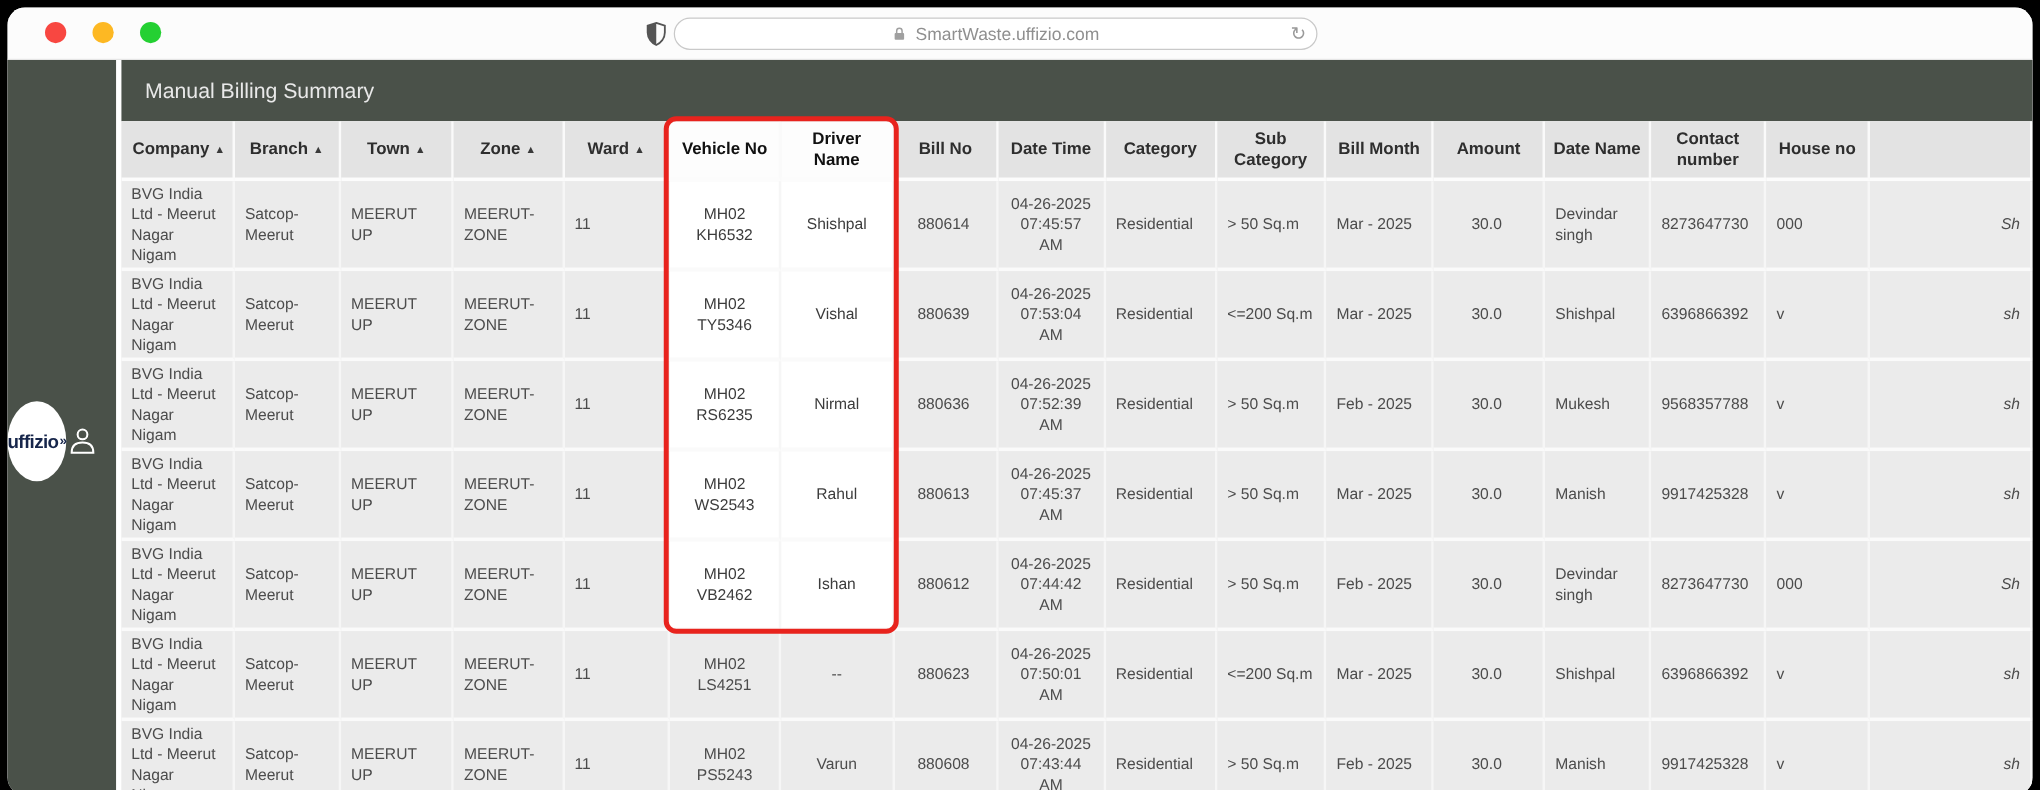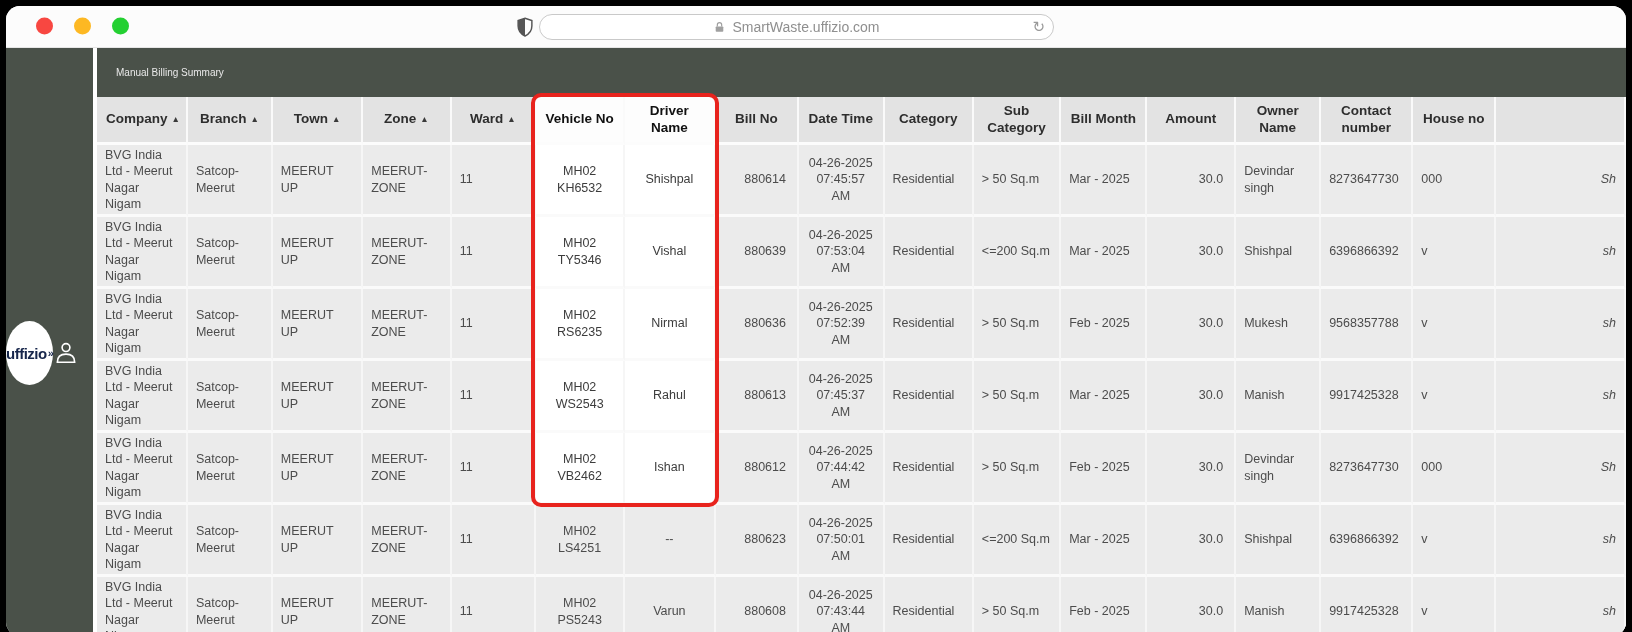--- a/index.html
+++ b/index.html
@@ -32,31 +32,31 @@
   #icon-row { display:flex; gap:14px; margin-top:26px; }
   #icon-row svg { width:26px; height:26px; }
 
   #nav { width:100%; margin-top:30px; display:flex; flex-direction:column; }
   .nav-item { width:100%; padding:13px 0 12px; display:flex; flex-direction:column; align-items:center; gap:6px;
               cursor:pointer; }
   .nav-item svg { width:27px; height:27px; }
   .nav-item .lbl { font-size:12px; color:#f2f2f2; }
   .nav-item.active { background:#72a327; }
 
-  #titlebar { height:49px; background:#4a5149; color:#e9e9e9; font-size:10px;
+  #titlebar { height:49px; background:#4a5149; color:#e9e9e9; font-size:17px;
               display:flex; align-items:center; padding-left:19px; flex:none; }
 
   #table-clip { flex:1; overflow:hidden; background:#ebebeb; }
   table { border-collapse:separate; border-spacing:0; table-layout:fixed; }
   th { background:#e3e3e3; height:48px; font-size:13.5px; font-weight:700; color:#2e2e2e;
        border-right:2px solid #fafafa; border-bottom:3px solid #fcfcfc; padding:2px 6px; text-align:center; line-height:1.25; }
   th.c0 { text-align:left; padding-left:9px; }
   td { background:#ebebeb; height:61px; font-size:12.5px; color:#4c4c4c; padding:2px 8px;
        border-right:2px solid #f6f6f6; border-bottom:3px solid #fafafa; line-height:1.3; vertical-align:middle; }
-  td.al { text-align:left; } td.ac { text-align:center; } td.ar { text-align:right; padding-right:11px; }
+  td.al { text-align:left; } td.ac { text-align:center; } td.ar { text-align:center; padding-right:11px; }
   td.pre { white-space:pre-line; }
   td.partialcol, th.partialcol { padding-left:46px; text-align:right;font-style:italic; }
   .dimtxt { filter:blur(0.45px); }
   .sort { font-size:8.5px; margin-left:4px; vertical-align:1.5px; color:#3a3a3a; }
 
   td.hl { background:#ffffff; color:#3c3c3c; }
   th.hl { background:#fdfdfd; color:#111; }
   td.hl .dimtxt, th.hl .dimtxt { filter:none; }
 
   #hlbox { position:absolute; border:4px solid #e8231d; border-radius:10px; pointer-events:none; z-index:5; }
@@ -178,21 +178,21 @@
                 <th class=""><span class="dimtxt">Zone</span><span class="sort dimtxt">▲</span></th>
                 <th class=""><span class="dimtxt">Ward</span><span class="sort dimtxt">▲</span></th>
                 <th class="hl"><span class="dimtxt">Vehicle No</span></th>
                 <th class="hl"><span class="dimtxt">Driver Name</span></th>
                 <th class=""><span class="dimtxt">Bill No</span></th>
                 <th class=""><span class="dimtxt">Date Time</span></th>
                 <th class=""><span class="dimtxt">Category</span></th>
                 <th class=""><span class="dimtxt">Sub Category</span></th>
                 <th class=""><span class="dimtxt">Bill Month</span></th>
                 <th class=""><span class="dimtxt">Amount</span></th>
-                <th class=""><span class="dimtxt">Owner Name</span></th>
+                <th class=""><span class="dimtxt">Date Name</span></th>
                 <th class=""><span class="dimtxt">Contact number</span></th>
                 <th class=""><span class="dimtxt">House no</span></th>
                 <th class="partialcol "><span class="dimtxt"></span></th>
               </tr>
             </thead>
           <tbody id="bodyrows">
               <tr>
                 <td class="al"><span class="dimtxt">BVG India Ltd - Meerut Nagar Nigam</span></td>
                 <td class="al"><span class="dimtxt">Satcop-Meerut</span></td>
                 <td class="al"><span class="dimtxt">MEERUT UP</span></td>

